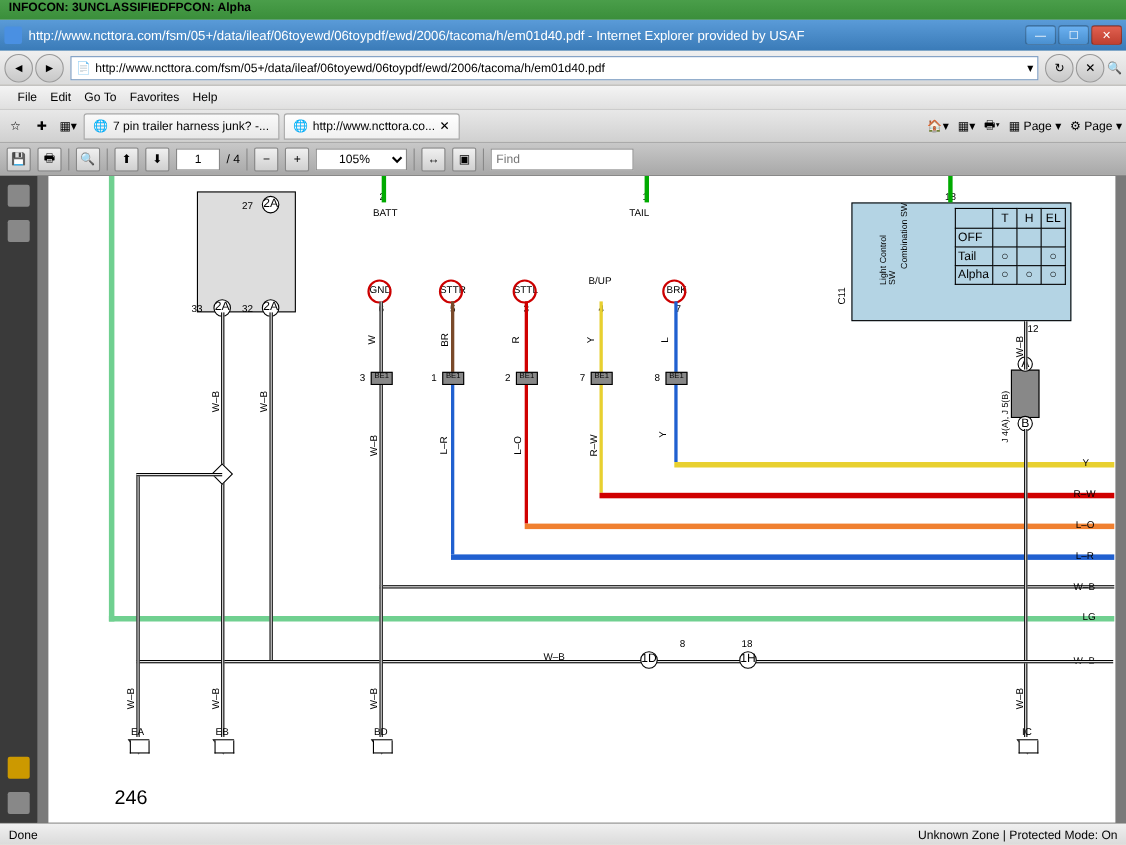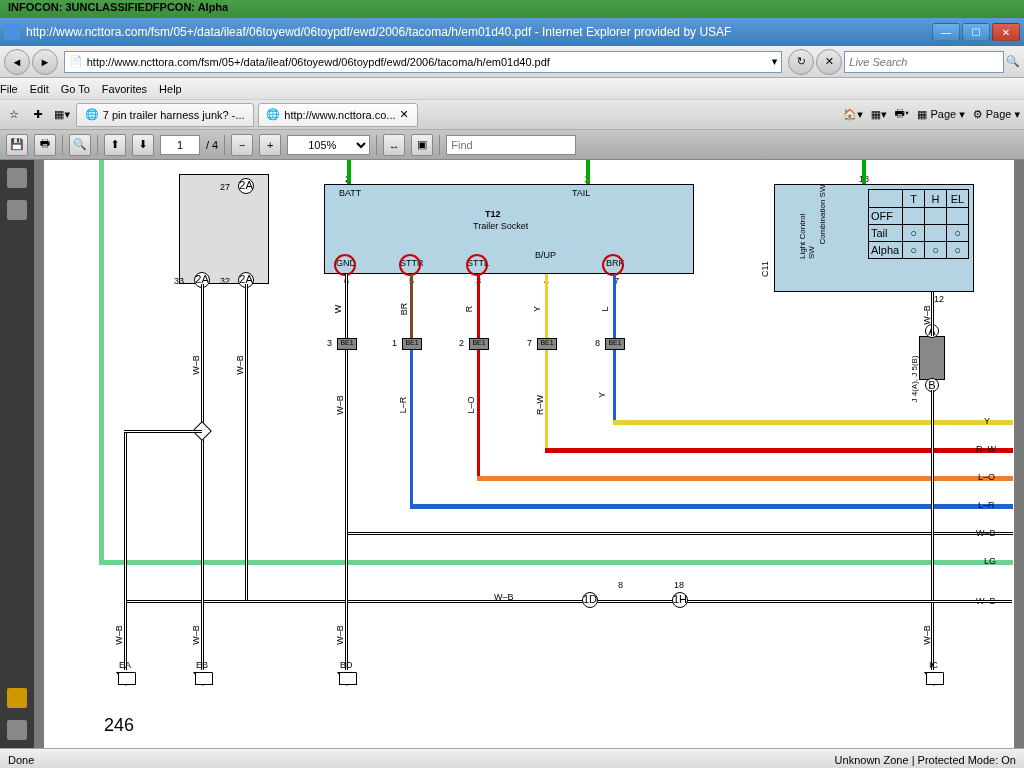--- a/index.html
+++ b/index.html
@@ -10,21 +10,21 @@
 .titlebar .title{color:#fff;font-size:12px;flex:1}
 .winbtns{display:flex;gap:2px}
 .winbtn{width:28px;height:18px;border-radius:3px;display:flex;align-items:center;justify-content:center;font-size:10px;color:#fff;border:1px solid rgba(0,0,0,.3)}
 .wmin{background:linear-gradient(#6ab0f0,#4a90d0)}
 .wmax{background:linear-gradient(#6ab0f0,#4a90d0)}
 .wclose{background:linear-gradient(#e06050,#c04030)}
 .navbar{height:32px;background:linear-gradient(#f0f0f0,#d8d8d8);display:flex;align-items:center;padding:2px 4px;border-bottom:1px solid #aaa;gap:2px}
 .navbtn{width:26px;height:26px;border-radius:13px;background:linear-gradient(#e8e8e8,#c8c8c8);border:1px solid #999;display:flex;align-items:center;justify-content:center}
 .urlbox{flex:1;height:22px;background:#fff;border:1px solid #7a9ac0;display:flex;align-items:center;padding:0 4px;font-size:11px;margin:0 4px}
 .search{width:160px;height:22px;background:#fff;border:1px solid #7a9ac0;padding:0 4px;color:#888;font-style:italic}
-.menubar{height:22px;background:linear-gradient(#f4f4f4,#e0e0e0);display:flex;align-items:center;padding:0 0;gap:12px;border-bottom:1px solid #ccc;font-size:11px}
+.menubar{height:22px;background:linear-gradient(#f4f4f4,#e0e0e0);display:flex;align-items:center;padding:0 16px;gap:12px;border-bottom:1px solid #ccc;font-size:11px}
 .tabbar{height:30px;background:linear-gradient(#e8e8e8,#d0d0d0);display:flex;align-items:center;padding:2px 4px;border-bottom:1px solid #aaa;gap:4px}
 .favbtn{width:20px;height:20px;display:flex;align-items:center;justify-content:center}
 .tab{height:24px;background:linear-gradient(#fafafa,#e8e8e8);border:1px solid #aaa;border-radius:3px 3px 0 0;padding:0 8px;display:flex;align-items:center;gap:4px;font-size:11px;max-width:180px}
 .tab.active{background:linear-gradient(#fff,#f0f0f0)}
 .toolicons{margin-left:auto;display:flex;gap:8px;align-items:center}
 .pdftoolbar{height:30px;background:linear-gradient(#c8c8c8,#a8a8a8);display:flex;align-items:center;padding:2px 6px;gap:6px;border-bottom:1px solid #888}
 .pdfbtn{width:22px;height:22px;background:linear-gradient(#f0f0f0,#d0d0d0);border:1px solid #888;border-radius:2px;display:flex;align-items:center;justify-content:center;font-size:11px}
 .pageinput{width:40px;height:20px;border:1px solid #888;text-align:center;background:#fff}
 .zoomsel{height:20px;border:1px solid #888;background:#fff;padding:0 16px}
 .findbox{width:130px;height:20px;border:1px solid #888;background:#fff;padding:0 4px;color:#888}
@@ -69,21 +69,20 @@
 <div class="navbar">
   <div class="navbtn">◄</div>
   <div class="navbtn">►</div>
   <div class="urlbox">
     <span>📄</span>
     <span style="margin-left:4px;flex:1">http://www.ncttora.com/fsm/05+/data/ileaf/06toyewd/06toypdf/ewd/2006/tacoma/h/em01d40.pdf</span>
     <span>▾</span>
   </div>
   <div class="navbtn">↻</div>
   <div class="navbtn">✕</div>
-  <input class="search" placeholder="Live Search" style="">
   <span>🔍</span>
 </div>
 
 <div class="menubar">
   <span>File</span>
   <span>Edit</span>
   <span>Go To</span>
   <span>Favorites</span>
   <span>Help</span>
 </div>
@@ -150,24 +149,20 @@
         <div class="smallcirc" style="left:194px;top:112px">
             <span>2A</span>
           </div>
         <div class="smallcirc" style="left:194px;top:18px">
             <span>2A</span>
           </div>
         <div class="dlabel" style="left:130px;top:116px">33</div>
         <div class="dlabel" style="left:176px;top:116px">32</div>
         <div class="dlabel" style="left:176px;top:22px">27</div>
 
-        <div class="box" style="left:280px;top:24px;width:370px;height:90px">
-          <div class="dlabel" style="left:160px;top:24px;font-weight:bold">T12</div>
-          <div class="dlabel" style="left:148px;top:36px">Trailer Socket</div>
-        </div>
         <div class="dlabel" style="left:295px;top:28px">BATT</div>
         <div class="dlabel" style="left:528px;top:28px">TAIL</div>
         <div class="dlabel" style="left:301px;top:14px">2</div>
         <div class="dlabel" style="left:540px;top:14px">1</div>
 
         <div style="position:absolute;left:303px;top:0;width:4px;height:24px;background:#0a0"></div>
         <div style="position:absolute;left:542px;top:0;width:4px;height:24px;background:#0a0"></div>
 
         <div class="dlabel" style="left:292px;top:98px">GND</div>
         <div class="dlabel" style="left:356px;top:98px">STTR</div>

